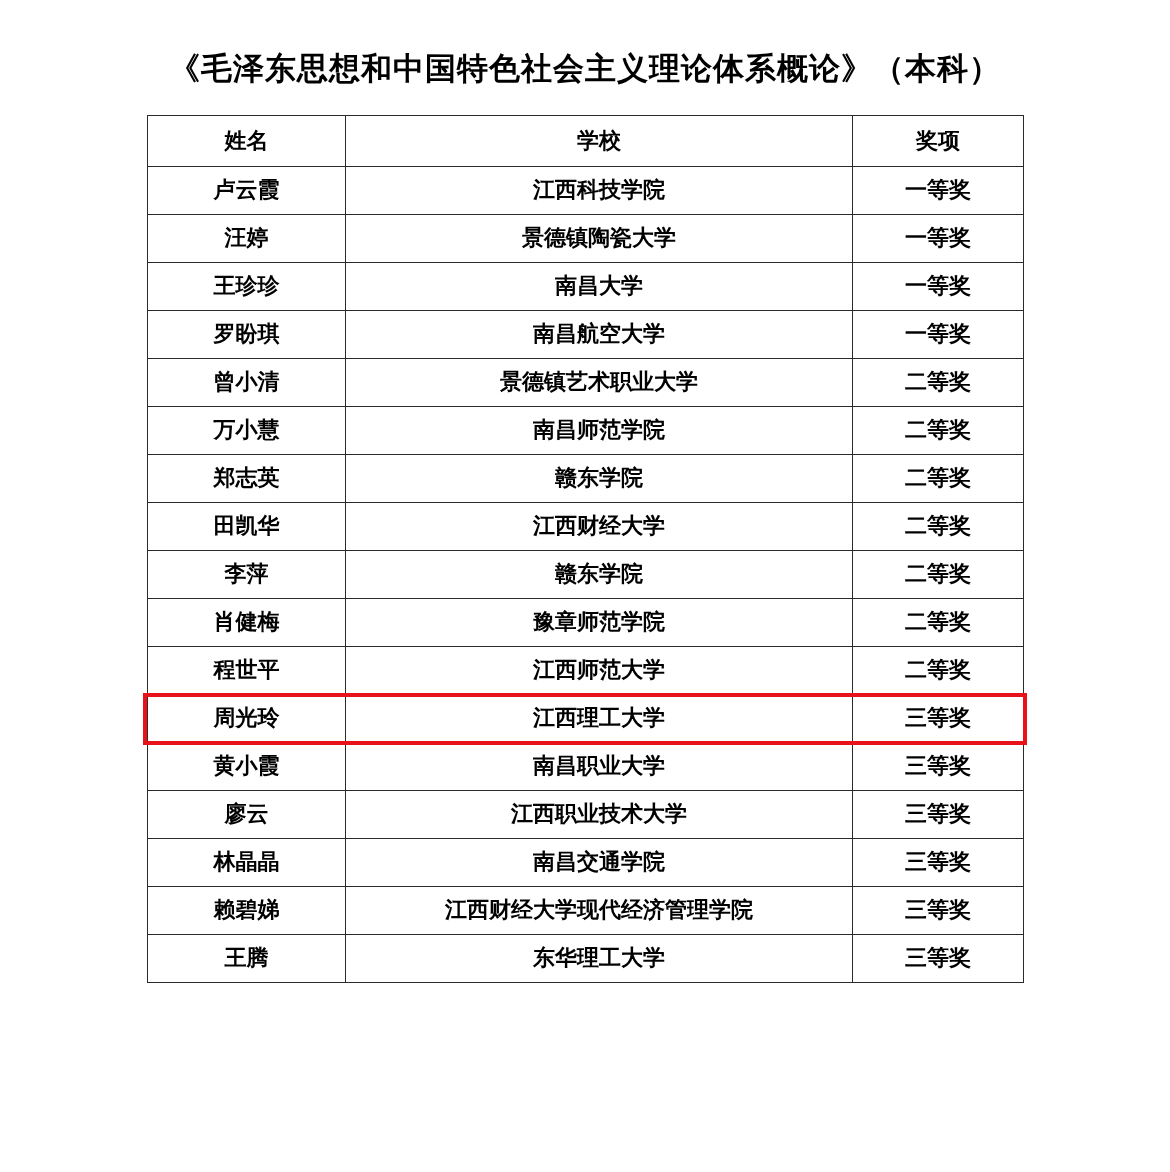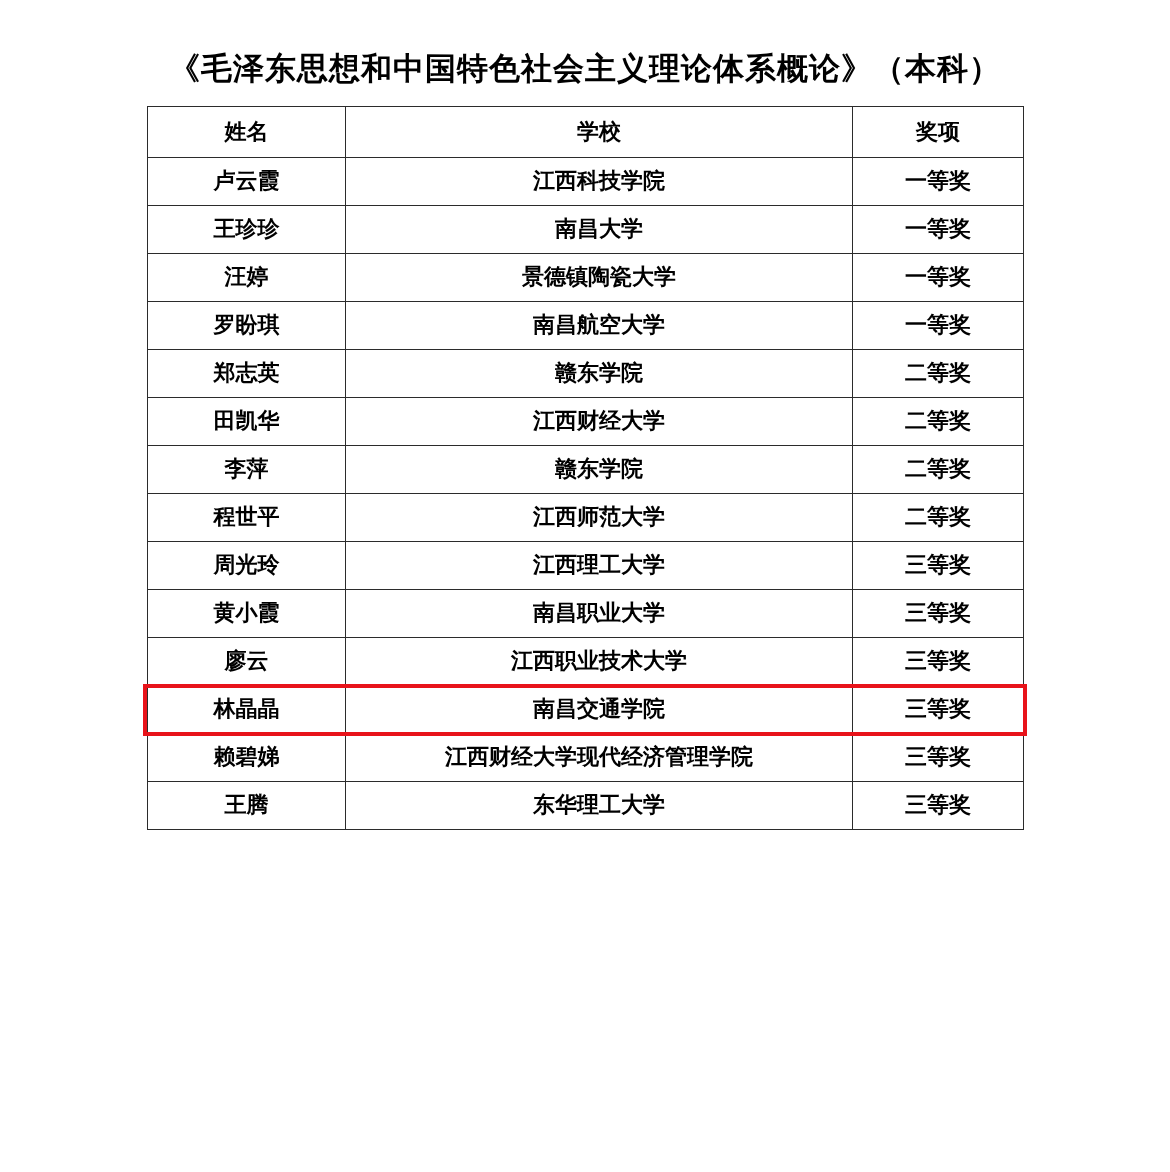--- a/index.html
+++ b/index.html
@@ -25,21 +25,21 @@
     font-size: 31px;
     font-weight: 700;
     letter-spacing: 1px;
     padding-top: 48px;
     padding-bottom: 16px;
     font-family: "Liberation Serif", "DejaVu Serif", serif;
     white-space: nowrap;
   }
   .table-wrap {
     width: 876px;
-    margin: 0 auto;
+    margin: 9px auto;
     position: relative;
   }
   table.award-table {
     border-collapse: collapse;
     width: 876px;
     table-layout: fixed;
     background: #fff;
   }
   table.award-table th,
   table.award-table td {
@@ -93,47 +93,62 @@
           <th>奖项</th>
         </tr>
       </thead>
       <tbody id="table-body">
           <tr>
             <td>卢云霞</td>
             <td>江西科技学院</td>
             <td>一等奖</td>
           </tr>
           <tr>
-            <td>王珍珍</td>
-            <td>南昌大学</td>
+            <td>汪婷</td>
+            <td>景德镇陶瓷大学</td>
             <td>一等奖</td>
           </tr>
           <tr>
-            <td>汪婷</td>
-            <td>景德镇陶瓷大学</td>
+            <td>王珍珍</td>
+            <td>南昌大学</td>
             <td>一等奖</td>
           </tr>
           <tr>
             <td>罗盼琪</td>
             <td>南昌航空大学</td>
             <td>一等奖</td>
+          </tr>
+          <tr>
+            <td>曾小清</td>
+            <td>景德镇艺术职业大学</td>
+            <td>二等奖</td>
+          </tr>
+          <tr>
+            <td>万小慧</td>
+            <td>南昌师范学院</td>
+            <td>二等奖</td>
           </tr>
           <tr>
             <td>郑志英</td>
             <td>赣东学院</td>
             <td>二等奖</td>
           </tr>
           <tr>
             <td>田凯华</td>
             <td>江西财经大学</td>
             <td>二等奖</td>
           </tr>
           <tr>
             <td>李萍</td>
             <td>赣东学院</td>
+            <td>二等奖</td>
+          </tr>
+          <tr>
+            <td>肖健梅</td>
+            <td>豫章师范学院</td>
             <td>二等奖</td>
           </tr>
           <tr>
             <td>程世平</td>
             <td>江西师范大学</td>
             <td>二等奖</td>
           </tr>
           <tr>
             <td>周光玲</td>
             <td>江西理工大学</td>

